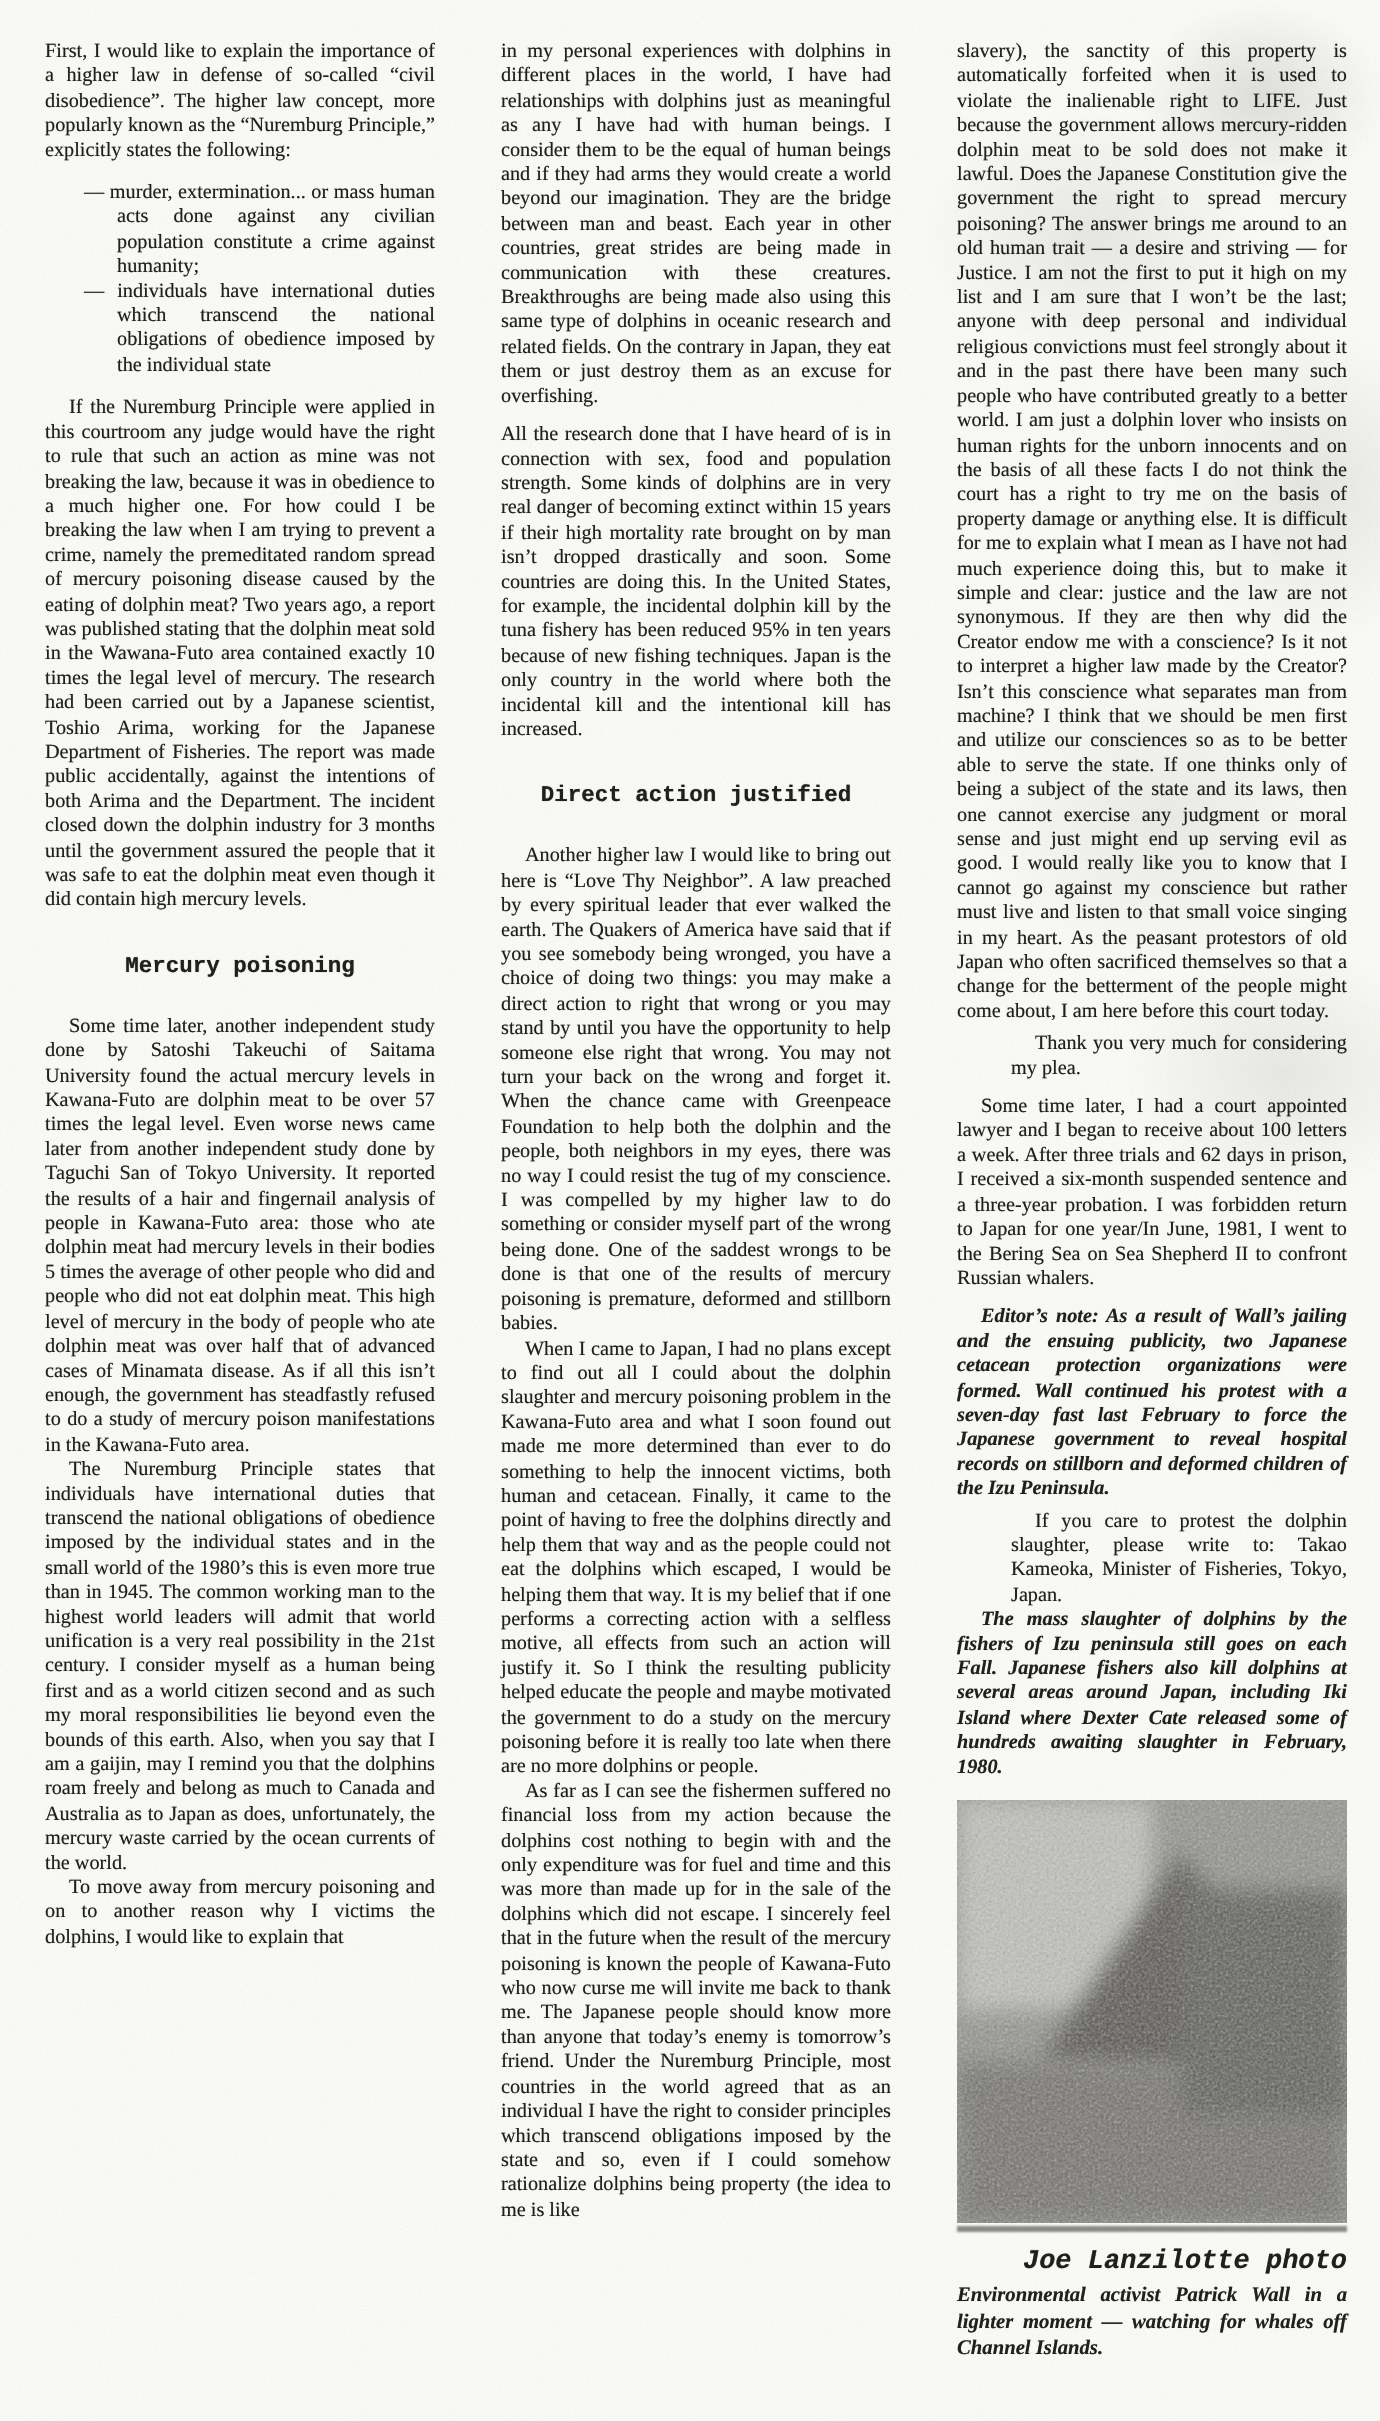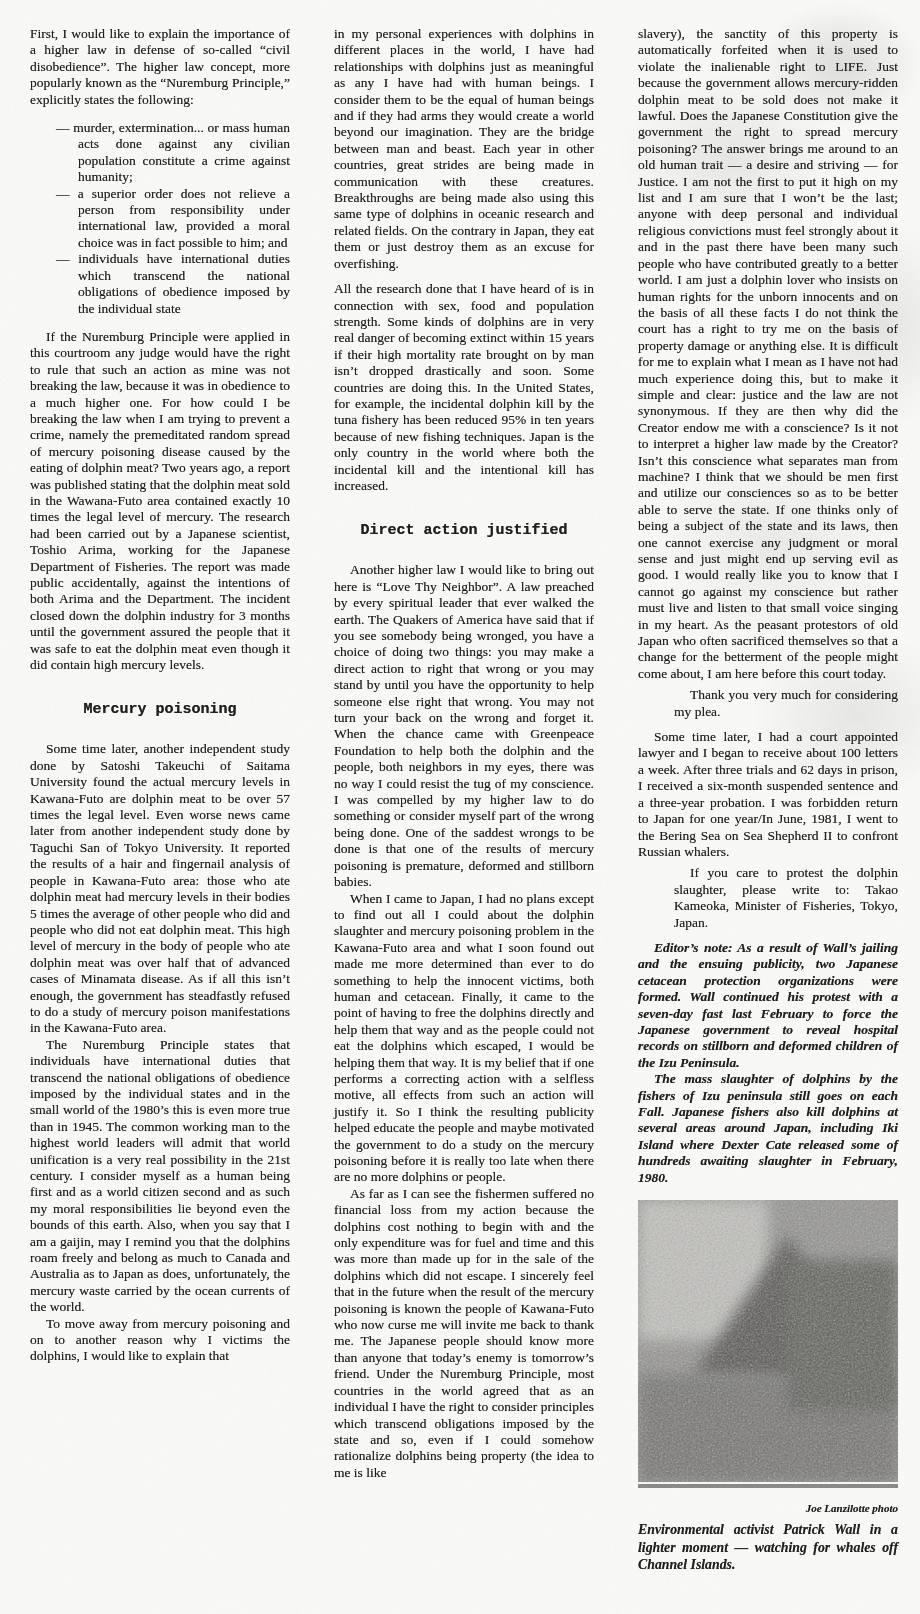--- a/index.html
+++ b/index.html
@@ -65,22 +65,23 @@
   .photo-underline {
     height:4px;
     background:rgba(40,40,38,0.55);
     margin-top:2px;
     filter:blur(0.6px);
   }
   p.photo-credit {
     text-align:right;
     font-style:italic;
     font-weight:bold;
-    font-size:11px;
+    font-size:18px;
     margin-top:12px !important;
+    font-family:Liberation Mono, monospace;
   }
   p.photo-caption {
     font-style:italic;
     font-weight:bold;
     font-size:13.8px;
     line-height:17.5px;
     margin-top:5px !important;
     text-align:justify;
   }
   .noise-overlay {
@@ -102,21 +103,20 @@
 <body>
 
 <div class="smudge-right"></div>
 
 <div class="page">
 
   <div class="col">
     <p>First, I would like to explain the importance of a higher law in defense of so-called “civil disobedience”. The higher law concept, more popularly known as the “Nuremburg Principle,” explicitly states the following:</p>
     <ul class="bullets">
       <li>— murder, extermination... or mass human acts done against any civilian population constitute a crime against humanity;</li>
-      <li>— a superior order does not relieve a person from responsibility under international law, provided a moral choice was in fact possible to him; and</li>
       <li>— individuals have international duties which transcend the national obligations of obedience imposed by the individual state</li>
     </ul>
     <p class="indent">If the Nuremburg Principle were applied in this courtroom any judge would have the right to rule that such an action as mine was not breaking the law, because it was in obedience to a much higher one. For how could I be breaking the law when I am trying to prevent a crime, namely the premeditated random spread of mercury poisoning disease caused by the eating of dolphin meat? Two years ago, a report was published stating that the dolphin meat sold in the Wawana-Futo area contained exactly 10 times the legal level of mercury. The research had been carried out by a Japanese scientist, Toshio Arima, working for the Japanese Department of Fisheries. The report was made public accidentally, against the intentions of both Arima and the Department. The incident closed down the dolphin industry for 3 months until the government assured the people that it was safe to eat the dolphin meat even though it did contain high mercury levels.</p>
     <h2 class="section-heading">Mercury poisoning</h2>
     <p class="indent">Some time later, another independent study done by Satoshi Takeuchi of Saitama University found the actual mercury levels in Kawana-Futo are dolphin meat to be over 57 times the legal level. Even worse news came later from another independent study done by Taguchi San of Tokyo University. It reported the results of a hair and fingernail analysis of people in Kawana-Futo area: those who ate dolphin meat had mercury levels in their bodies 5 times the average of other people who did and people who did not eat dolphin meat. This high level of mercury in the body of people who ate dolphin meat was over half that of advanced cases of Minamata disease. As if all this isn’t enough, the government has steadfastly refused to do a study of mercury poison manifestations in the Kawana-Futo area.</p>
     <p class="indent">The Nuremburg Principle states that individuals have international duties that transcend the national obligations of obedience imposed by the individual states and in the small world of the 1980’s this is even more true than in 1945. The common working man to the highest world leaders will admit that world unification is a very real possibility in the 21st century. I consider myself as a human being first and as a world citizen second and as such my moral responsibilities lie beyond even the bounds of this earth. Also, when you say that I am a gaijin, may I remind you that the dolphins roam freely and belong as much to Canada and Australia as to Japan as does, unfortunately, the mercury waste carried by the ocean currents of the world.</p>
     <p class="indent">To move away from mercury poisoning and on to another reason why I victims the dolphins, I would like to explain that</p>
   </div>
 
   <div class="col">
@@ -125,22 +125,22 @@
     <h2 class="section-heading">Direct action justified</h2>
     <p class="indent">Another higher law I would like to bring out here is “Love Thy Neighbor”. A law preached by every spiritual leader that ever walked the earth. The Quakers of America have said that if you see somebody being wronged, you have a choice of doing two things: you may make a direct action to right that wrong or you may stand by until you have the opportunity to help someone else right that wrong. You may not turn your back on the wrong and forget it. When the chance came with Greenpeace Foundation to help both the dolphin and the people, both neighbors in my eyes, there was no way I could resist the tug of my conscience. I was compelled by my higher law to do something or consider myself part of the wrong being done. One of the saddest wrongs to be done is that one of the results of mercury poisoning is premature, deformed and stillborn babies.</p>
     <p class="indent">When I came to Japan, I had no plans except to find out all I could about the dolphin slaughter and mercury poisoning problem in the Kawana-Futo area and what I soon found out made me more determined than ever to do something to help the innocent victims, both human and cetacean. Finally, it came to the point of having to free the dolphins directly and help them that way and as the people could not eat the dolphins which escaped, I would be helping them that way. It is my belief that if one performs a correcting action with a selfless motive, all effects from such an action will justify it. So I think the resulting publicity helped educate the people and maybe motivated the government to do a study on the mercury poisoning before it is really too late when there are no more dolphins or people.</p>
     <p class="indent">As far as I can see the fishermen suffered no financial loss from my action because the dolphins cost nothing to begin with and the only expenditure was for fuel and time and this was more than made up for in the sale of the dolphins which did not escape. I sincerely feel that in the future when the result of the mercury poisoning is known the people of Kawana-Futo who now curse me will invite me back to thank me. The Japanese people should know more than anyone that today’s enemy is tomorrow’s friend. Under the Nuremburg Principle, most countries in the world agreed that as an individual I have the right to consider principles which transcend obligations imposed by the state and so, even if I could somehow rationalize dolphins being property (the idea to me is like</p>
   </div>
 
   <div class="col">
     <p>slavery), the sanctity of this property is automatically forfeited when it is used to violate the inalienable right to LIFE. Just because the government allows mercury-ridden dolphin meat to be sold does not make it lawful. Does the Japanese Constitution give the government the right to spread mercury poisoning? The answer brings me around to an old human trait — a desire and striving — for Justice. I am not the first to put it high on my list and I am sure that I won’t be the last; anyone with deep personal and individual religious convictions must feel strongly about it and in the past there have been many such people who have contributed greatly to a better world. I am just a dolphin lover who insists on human rights for the unborn innocents and on the basis of all these facts I do not think the court has a right to try me on the basis of property damage or anything else. It is difficult for me to explain what I mean as I have not had much experience doing this, but to make it simple and clear: justice and the law are not synonymous. If they are then why did the Creator endow me with a conscience? Is it not to interpret a higher law made by the Creator? Isn’t this conscience what separates man from machine? I think that we should be men first and utilize our consciences so as to be better able to serve the state. If one thinks only of being a subject of the state and its laws, then one cannot exercise any judgment or moral sense and just might end up serving evil as good. I would really like you to know that I cannot go against my conscience but rather must live and listen to that small voice singing in my heart. As the peasant protestors of old Japan who often sacrificed themselves so that a change for the betterment of the people might come about, I am here before this court today.</p>
     <p class="indent gap-sm">Thank you very much for considering my plea.</p>
     <p class="indent gap">Some time later, I had a court appointed lawyer and I began to receive about 100 letters a week. After three trials and 62 days in prison, I received a six-month suspended sentence and a three-year probation. I was forbidden return to Japan for one year/In June, 1981, I went to the Bering Sea on Sea Shepherd II to confront Russian whalers.</p>
+    <p class="indent gap note"><span class="note-lead">Editor’s note:</span><span> As a result of Wall’s jailing and the ensuing publicity, two Japanese cetacean protection organizations were formed. Wall continued his protest with a seven-day fast last February to force the Japanese government to reveal hospital records on stillborn and deformed children of the Izu Peninsula.</span></p>
     <p class="indent gap-sm">If you care to protest the dolphin slaughter, please write to: Takao Kameoka, Minister of Fisheries, Tokyo, Japan.</p>
-    <p class="indent gap note"><span class="note-lead">Editor’s note:</span><span> As a result of Wall’s jailing and the ensuing publicity, two Japanese cetacean protection organizations were formed. Wall continued his protest with a seven-day fast last February to force the Japanese government to reveal hospital records on stillborn and deformed children of the Izu Peninsula.</span></p>
     <p class="indent note">The mass slaughter of dolphins by the fishers of Izu peninsula still goes on each Fall. Japanese fishers also kill dolphins at several areas around Japan, including Iki Island where Dexter Cate released some of hundreds awaiting slaughter in February, 1980.</p>
 
     <figure class="photo-fig">
       <svg width="260" height="282" viewBox="0 0 260 282">
         <defs>
           <filter id="grainF" x="-10%" y="-10%" width="120%" height="120%">
             <feTurbulence type="fractalNoise" baseFrequency="0.55" numOctaves="3" stitchTiles="stitch" result="n"></feTurbulence>
             <feColorMatrix in="n" type="saturate" values="0"></feColorMatrix>
           </filter>
           <filter id="blurF">

